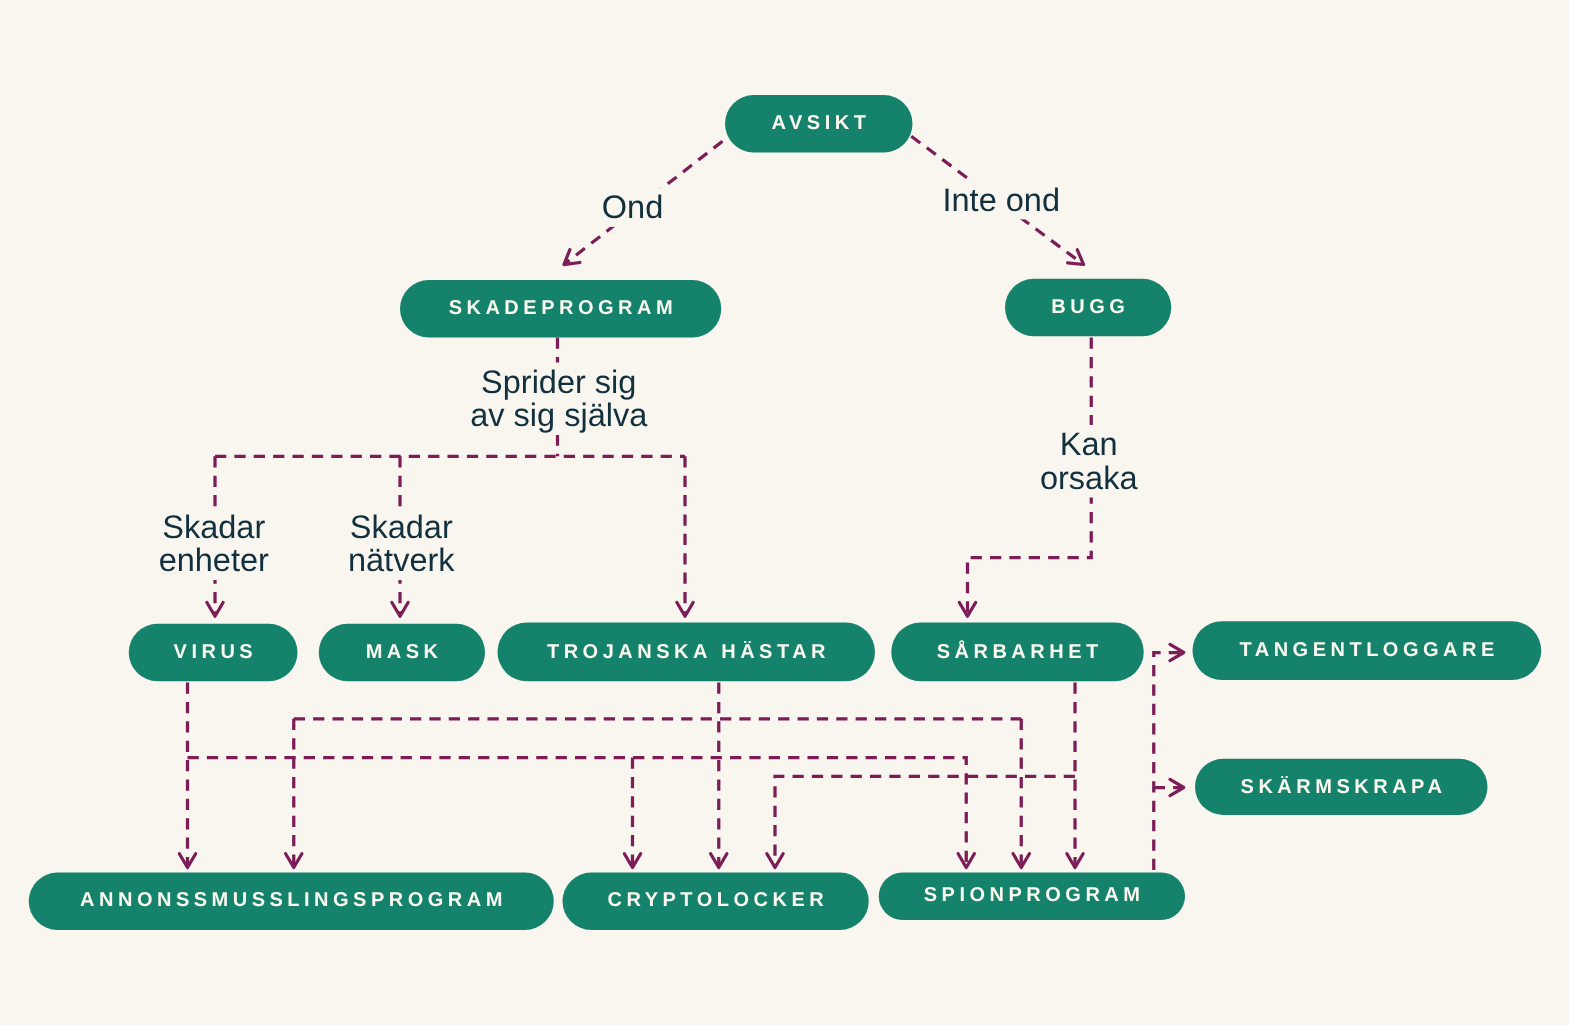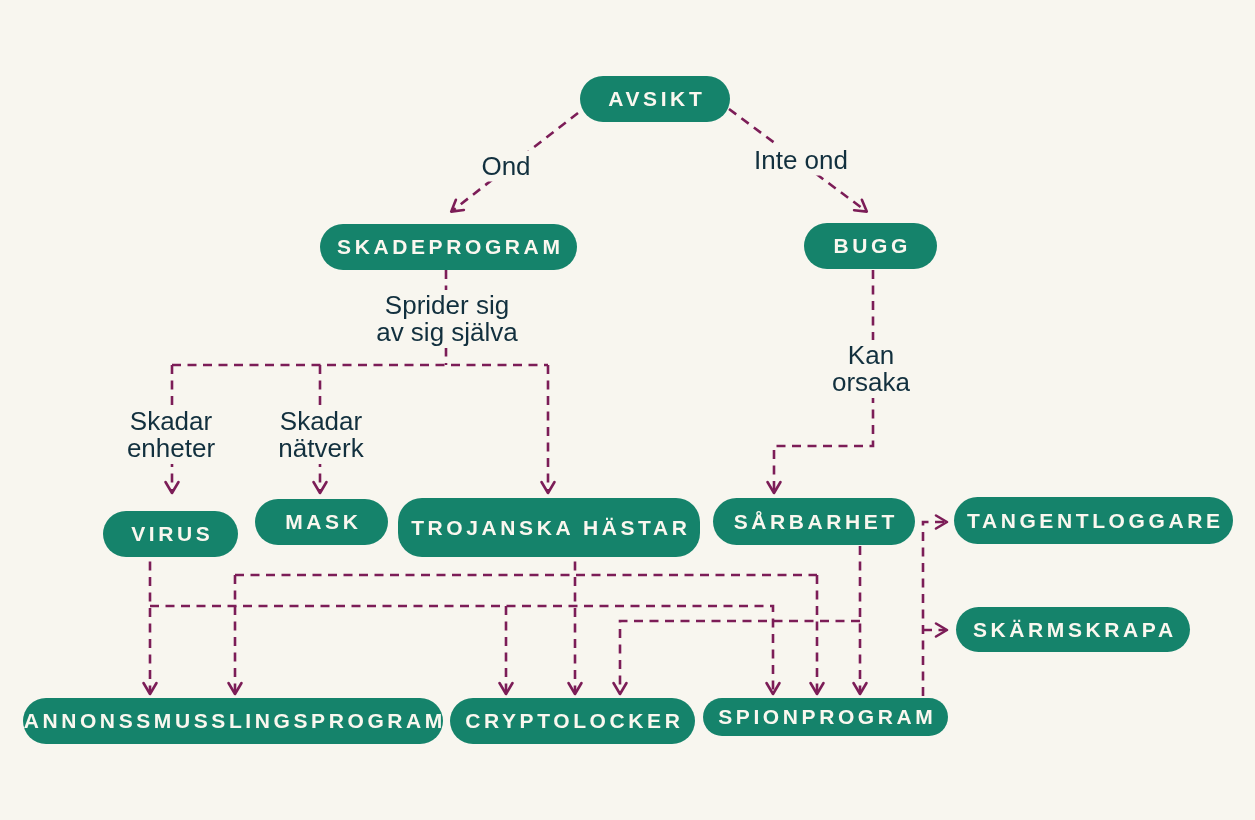--- a/index.html
+++ b/index.html
@@ -35,21 +35,21 @@
   }
   .node{
     position:absolute;
     background:var(--node-fill);
     border-radius:24px;
     display:flex;
     align-items:center;
     justify-content:center;
     color:var(--node-text);
     font-weight:700;
-    font-size:21px;
+    font-size:16px;
     letter-spacing:3.6px;
     text-indent:3.6px;
     white-space:nowrap;
     text-align:center;
   }
   .edge-label{
     position:absolute;
     transform:translate(-50%,-50%);
     background:var(--background);
     color:var(--label-text);
@@ -101,27 +101,27 @@
 
   <div class="node" style="left:580px;top:76px;width:150px;height:46px;">
     <span>AVSIKT</span>
   </div>
   <div class="node" style="left:320px;top:224px;width:257px;height:46px;">
     <span>SKADEPROGRAM</span>
   </div>
   <div class="node" style="left:804px;top:223px;width:133px;height:46px;">
     <span>BUGG</span>
   </div>
-  <div class="node" style="left:103px;top:499px;width:135px;height:46px;margin-top:12px;">
+  <div class="node" style="left:103px;top:499px;width:135px;height:46px;">
     <span>VIRUS</span>
   </div>
   <div class="node" style="left:255px;top:499px;width:133px;height:46px;">
     <span>MASK</span>
   </div>
-  <div class="node" style="left:398px;top:498px;width:302px;height:59px;align-items:center;">
+  <div class="node" style="left:398px;top:498px;width:302px;height:47px;align-items:center;">
     <span>TROJANSKA HÄSTAR</span>
   </div>
   <div class="node" style="left:713px;top:498px;width:202px;height:47px;">
     <span>SÅRBARHET</span>
   </div>
   <div class="node" style="left:954px;top:497px;width:279px;height:47px;">
     <span>TANGENTLOGGARE</span>
   </div>
   <div class="node" style="left:956px;top:607px;width:234px;height:45px;">
     <span>SKÄRMSKRAPA</span>

